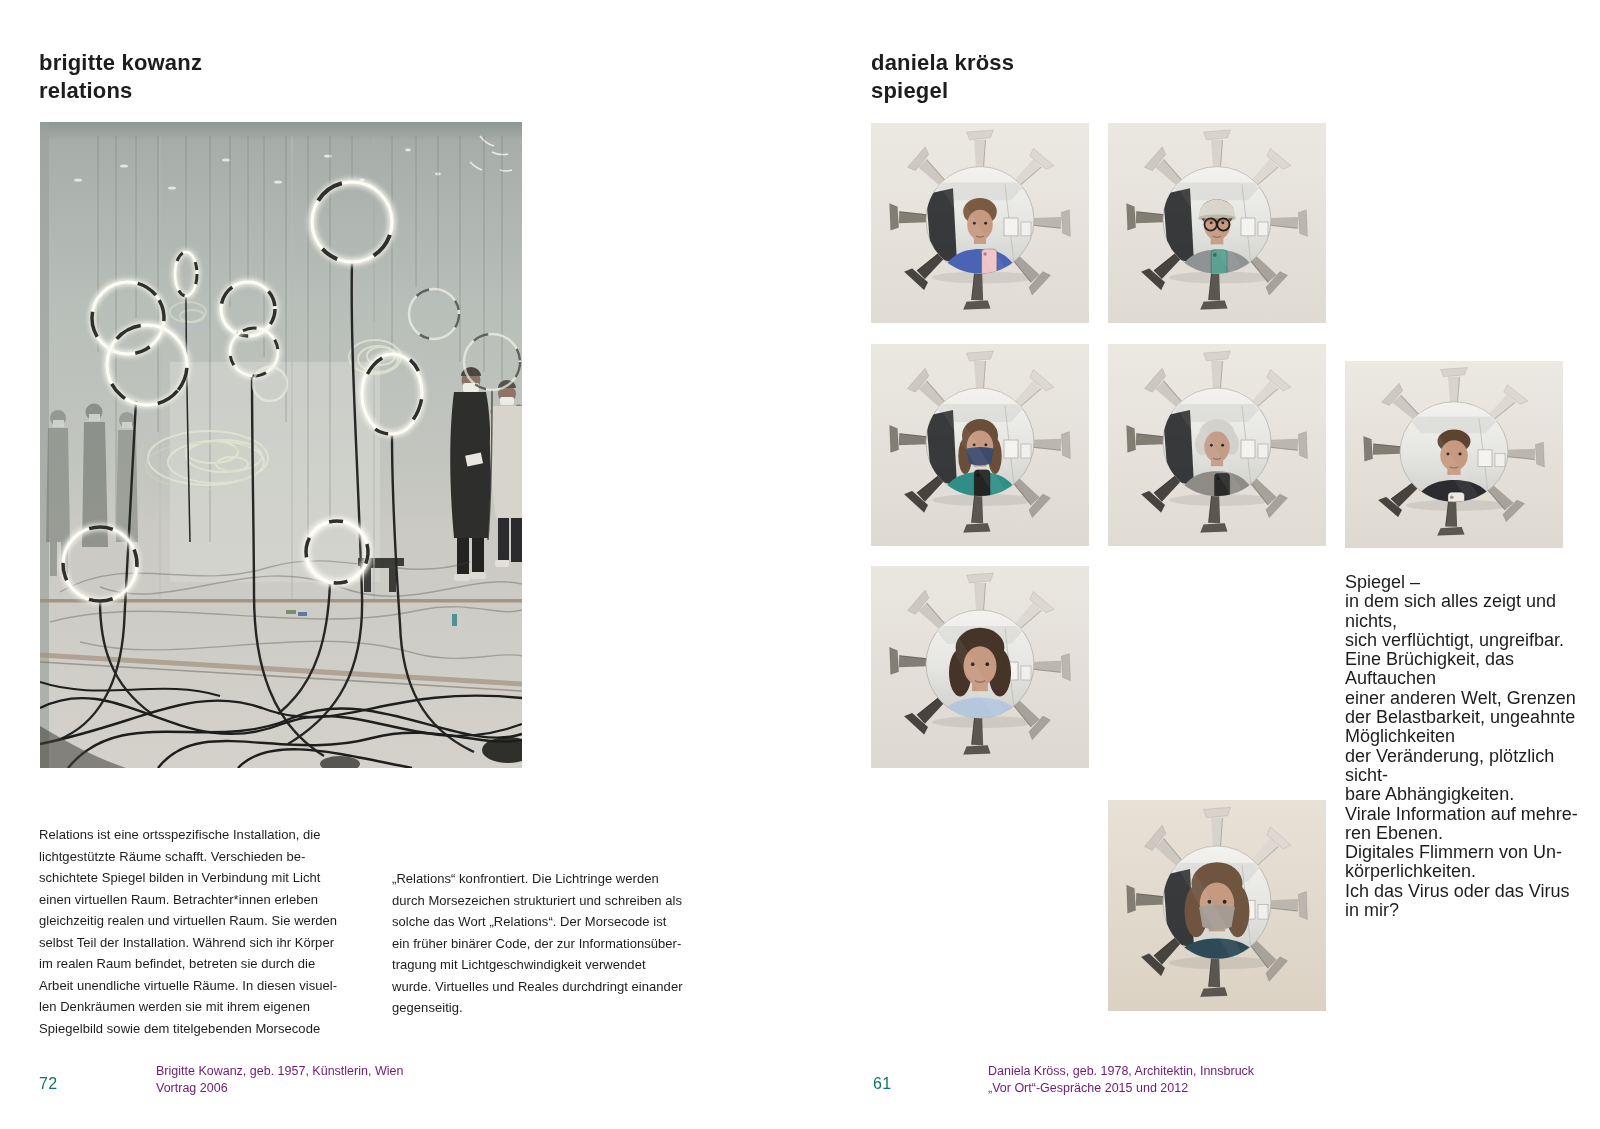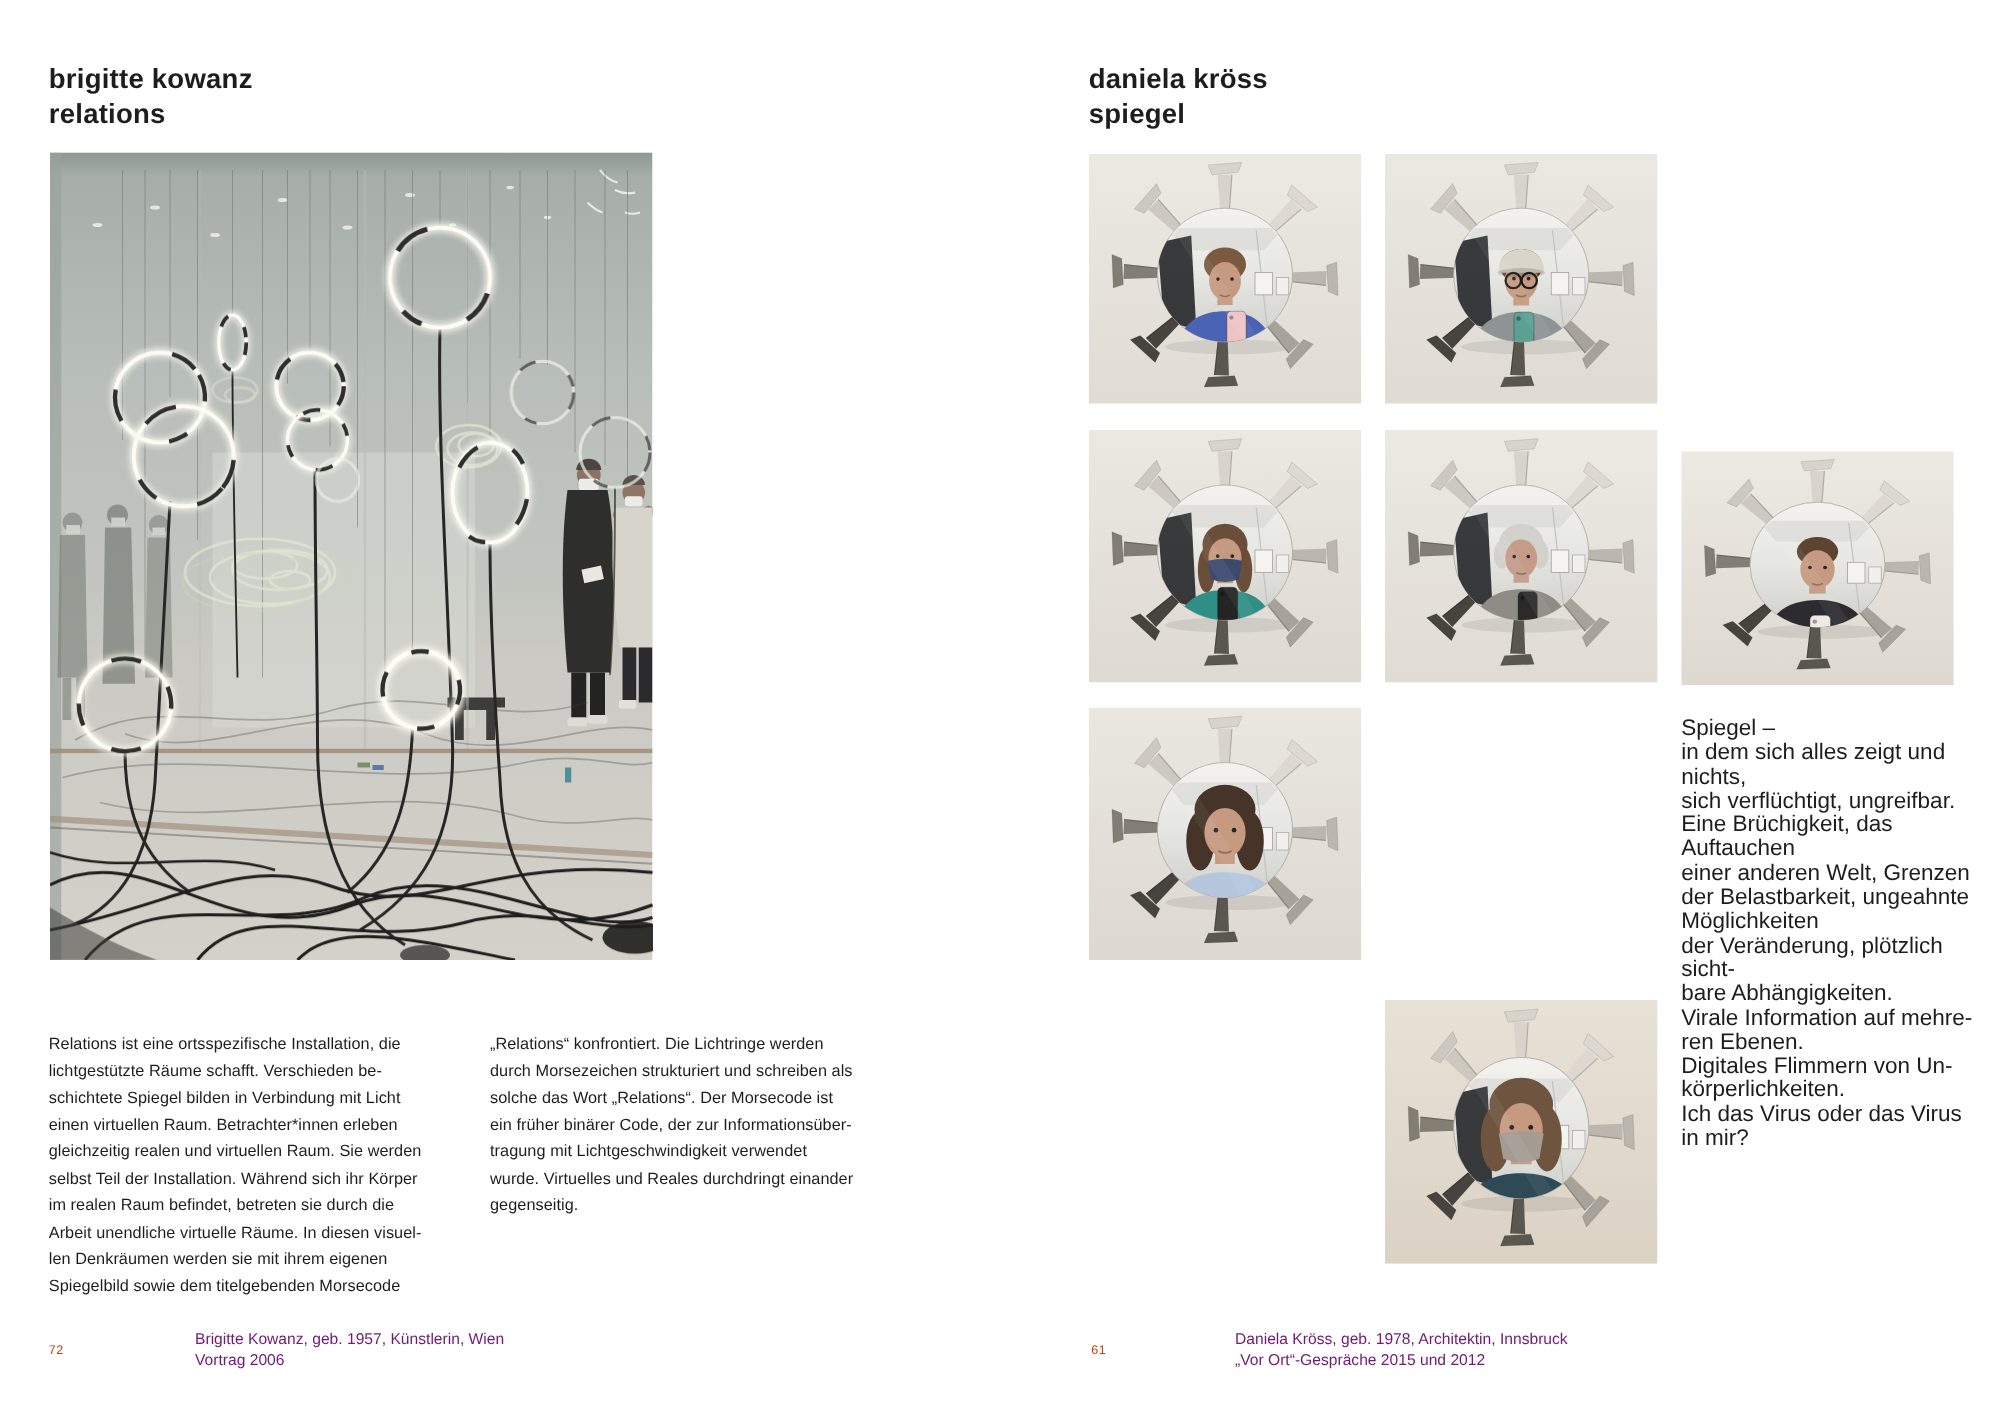--- a/index.html
+++ b/index.html
@@ -6,28 +6,28 @@
   html,body{margin:0;padding:0}
   body{width:1600px;height:1129px;background:#ffffff;color:#1d1d1d;
        font-family:"Liberation Sans","DejaVu Sans",sans-serif;}
   .spread{position:relative;width:1600px;height:1129px;background:#fff;overflow:hidden}
   .abs{position:absolute}
   figure{margin:0}
   .title{font-size:22px;line-height:28px;font-weight:700;letter-spacing:.2px;white-space:pre-line}
   .body-text{font-size:13px;line-height:21.5px;letter-spacing:.05px;white-space:pre-line}
   .poem{font-size:18px;line-height:19.3px;white-space:pre-line}
   .credit{font-size:12.5px;line-height:17px;color:#701a75;white-space:pre-line}
-  .pagenum{font-size:10px;letter-spacing:.4px;color:#c2410c}
+  .pagenum{font-size:16px;letter-spacing:.4px;color:#0f766e}
   .para2{margin-top:21.5px}
   .photo svg{display:block;width:100%;height:100%}
   
   .lp-title{left:39px;top:34px}
   .installation{left:40px;top:122px;width:482px;height:646px}
   .lp-col1{left:39px;top:824px;width:348px}
-  .lp-col2{left:392px;top:824px;width:348px}
+  .lp-col2{left:392px;top:868px;width:348px}
   .lp-num{left:39px;top:1075px}
   .lp-credit{left:156px;top:1063px}
   
   .rp-title{left:871px;top:34px}
   .m1{left:871px;top:123px;width:218px;height:200px}
   .m2{left:1108px;top:123px;width:218px;height:200px}
   .m3{left:871px;top:344px;width:218px;height:202px}
   .m4{left:1108px;top:344px;width:218px;height:202px}
   .m5{left:1345px;top:361px;width:218px;height:187px}
   .m6{left:871px;top:566px;width:218px;height:202px}

